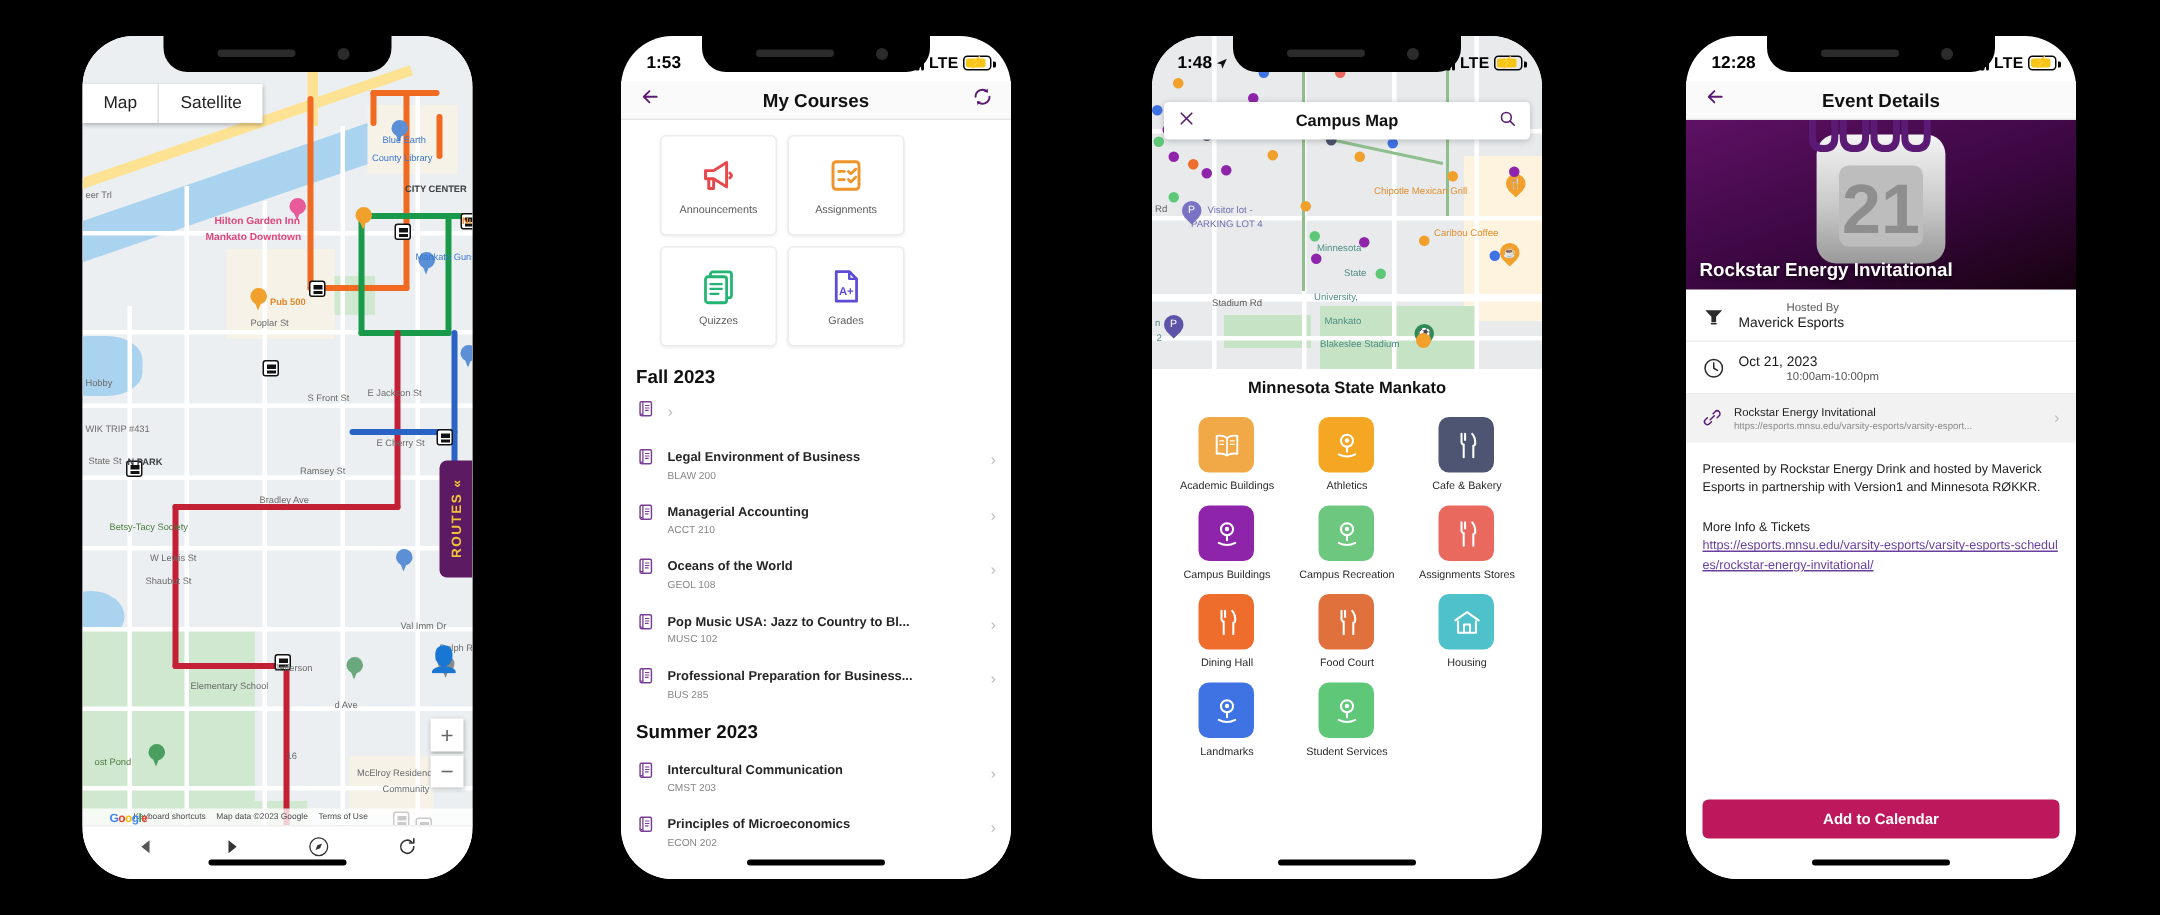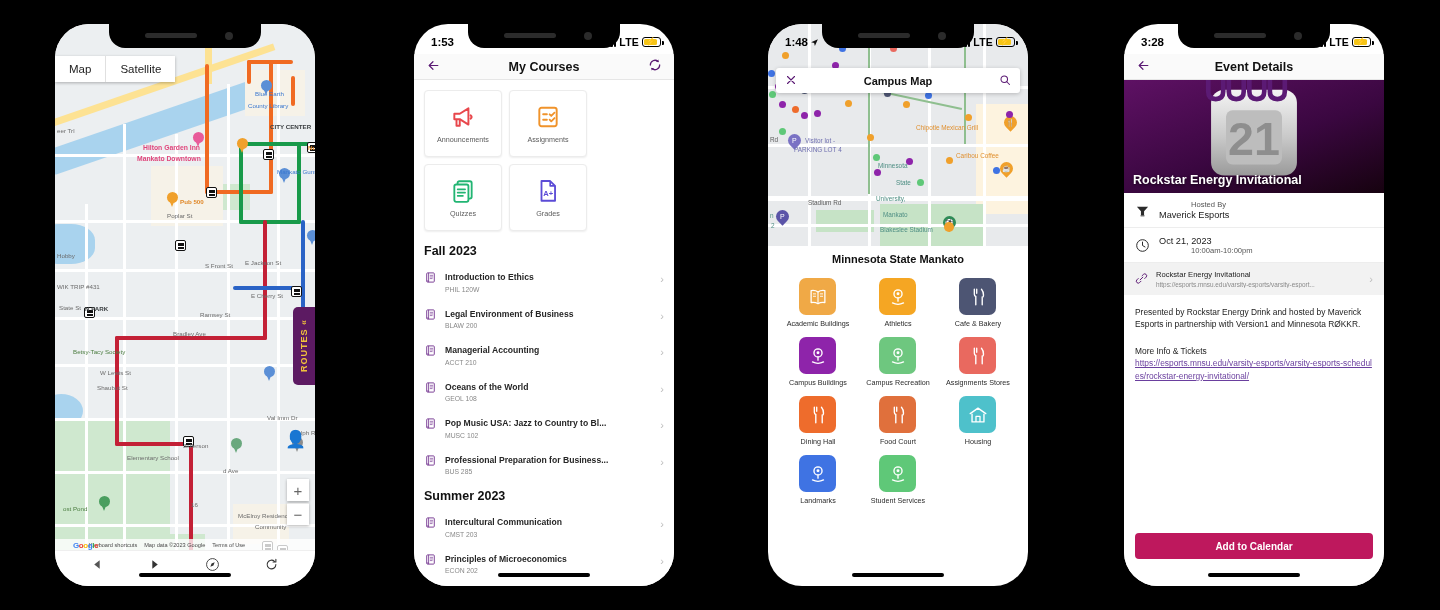--- a/index.html
+++ b/index.html
@@ -115,21 +115,21 @@
   .gmlogo b:nth-child(5){color:#34a853}.gmlogo b:nth-child(6){color:#ea4335}
   .p1 .browserbar {
     position: absolute; left: 0; right: 0; bottom: 0; height: 36px; background: #fff;
     display: flex; align-items: center; justify-content: space-around;
     padding: 0 14px 8px; border-top: 1px solid #efefef;
   }
   .p1 .browserbar .bi { color: #3a3a3a; cursor: pointer; display: flex; align-items: center; }
 
   
   .p2 .body { position: absolute; top: 56px; left: 0; right: 0; bottom: 0; background: #fff; overflow: hidden; }
-  .cards { display: flex; flex-wrap: wrap; gap: 7px; padding: 10px 10px 4px; }
+  .cards { display: flex; flex-wrap: wrap; gap: 7px; padding: 10px 26px 4px; }
   .card {
     width: 78px; height: 67px; background: #fff; border: 1px solid #ececec; border-radius: 4px;
     box-shadow: 0 1px 2px rgba(0,0,0,.07); display: flex; flex-direction: column;
     align-items: center; justify-content: center; gap: 5px; cursor: pointer;
   }
   .card .lab { font-size: 7.2px; color: #5b5b5b; }
   .secthdr { font-size: 12.5px; font-weight: 700; color: #111; padding: 9px 10px 3px; }
   .crow { display: flex; align-items: center; gap: 8px; padding: 5px 10px; cursor: pointer; }
   .crow .ico { flex: 0 0 auto; }
   .crow .txt { flex: 1; min-width: 0; }
@@ -455,21 +455,20 @@
       </div>
       <div id="p2terms">
           <div class="secthdr">Fall 2023</div>
           <div class="crow">
             <span class="ico"><svg width="13" height="13" viewBox="0 0 24 24">
                 <rect x="5" y="3.5" width="14" height="17" rx="1.6" fill="none" stroke="#7a3f95" stroke-width="1.8"></rect>
                 <path d="M8.5 3.5 V20.5" stroke="#7a3f95" stroke-width="1.6"></path>
                 <path d="M11.5 8 H16 M11.5 11 H16 M11.5 14 H15" stroke="#7a3f95" stroke-width="1.3" stroke-linecap="round"></path>
                 <path d="M5 18.5 H8.5" stroke="#7a3f95" stroke-width="1.6"></path>
               </svg></span>
-            <span class="txt"><span class="nm">Introduction to Ethics</span><span class="cd" style="display:block">PHIL 120W</span></span>
             <span class="chev">›</span>
           </div>
           <div class="crow">
             <span class="ico"><svg width="13" height="13" viewBox="0 0 24 24">
                 <rect x="5" y="3.5" width="14" height="17" rx="1.6" fill="none" stroke="#7a3f95" stroke-width="1.8"></rect>
                 <path d="M8.5 3.5 V20.5" stroke="#7a3f95" stroke-width="1.6"></path>
                 <path d="M11.5 8 H16 M11.5 11 H16 M11.5 14 H15" stroke="#7a3f95" stroke-width="1.3" stroke-linecap="round"></path>
                 <path d="M5 18.5 H8.5" stroke="#7a3f95" stroke-width="1.6"></path>
               </svg></span>
             <span class="txt"><span class="nm">Legal Environment of Business</span><span class="cd" style="display:block">BLAW 200</span></span>
@@ -788,21 +787,21 @@
 
     <div class="notch">
         <div class="speaker"></div>
         <div class="cam"></div>
       </div>
     <div class="home-ind"></div>
   </div>
 
   <div class="phone p4">
     <div class="statusbar">
-      <div class="time">3:28</div>
+      <div class="time">12:28</div>
       <div class="right">
         <div class="bars">
             <i></i>
             <i></i>
             <i></i>
             <i></i>
           </div>
         <div class="lte">LTE</div>
         <div class="batt">
             <div class="fill"></div>

